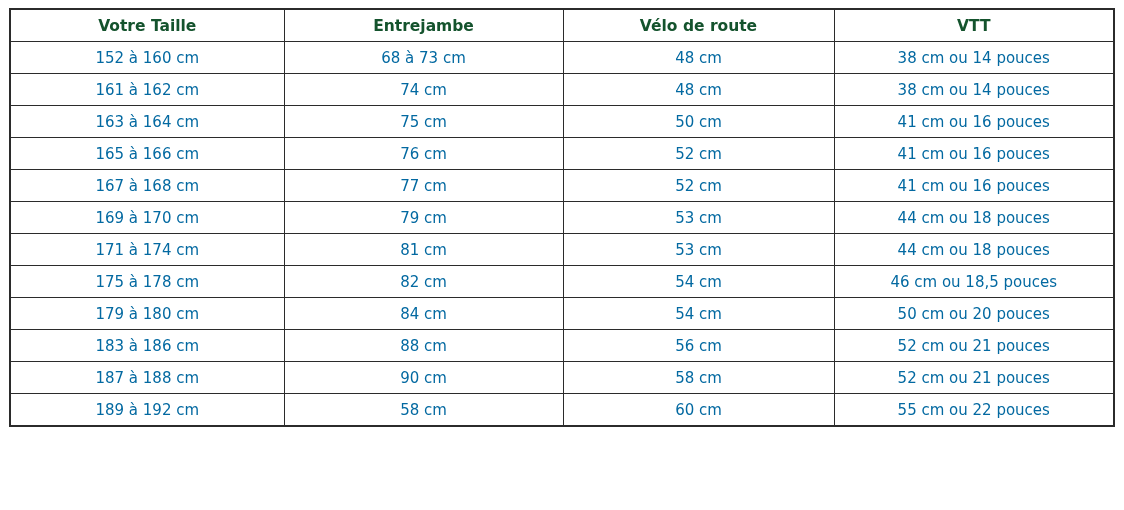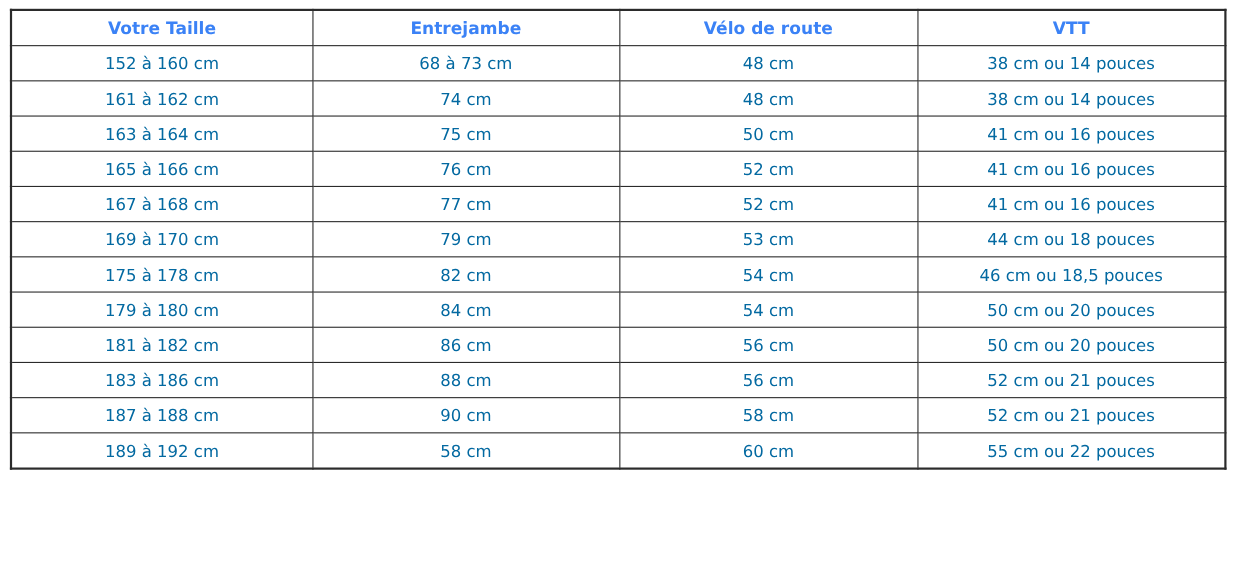--- a/index.html
+++ b/index.html
@@ -28,21 +28,21 @@
     height: 31px;
     padding: 0 4px;
     text-align: center;
     vertical-align: middle;
     white-space: nowrap;
     overflow: hidden;
   }
   table.size-table th {
     font-size: 15.5px;
     font-weight: bold;
-    color: #3b82f6;
+    color: #14532d;
   }
   table.size-table td {
     font-size: 15px;
     font-weight: normal;
     color: #0369a1;
   }
 </style>
 </head>
 <body>
 
@@ -93,35 +93,35 @@
           <td>52 cm</td>
           <td>41 cm ou 16 pouces</td>
         </tr>
         <tr>
           <td>169 à 170 cm</td>
           <td>79 cm</td>
           <td>53 cm</td>
           <td>44 cm ou 18 pouces</td>
         </tr>
         <tr>
+          <td>171 à 174 cm</td>
+          <td>81 cm</td>
+          <td>53 cm</td>
+          <td>44 cm ou 18 pouces</td>
+        </tr>
+        <tr>
           <td>175 à 178 cm</td>
           <td>82 cm</td>
           <td>54 cm</td>
           <td>46 cm ou 18,5 pouces</td>
         </tr>
         <tr>
           <td>179 à 180 cm</td>
           <td>84 cm</td>
           <td>54 cm</td>
-          <td>50 cm ou 20 pouces</td>
-        </tr>
-        <tr>
-          <td>181 à 182 cm</td>
-          <td>86 cm</td>
-          <td>56 cm</td>
           <td>50 cm ou 20 pouces</td>
         </tr>
         <tr>
           <td>183 à 186 cm</td>
           <td>88 cm</td>
           <td>56 cm</td>
           <td>52 cm ou 21 pouces</td>
         </tr>
         <tr>
           <td>187 à 188 cm</td>

